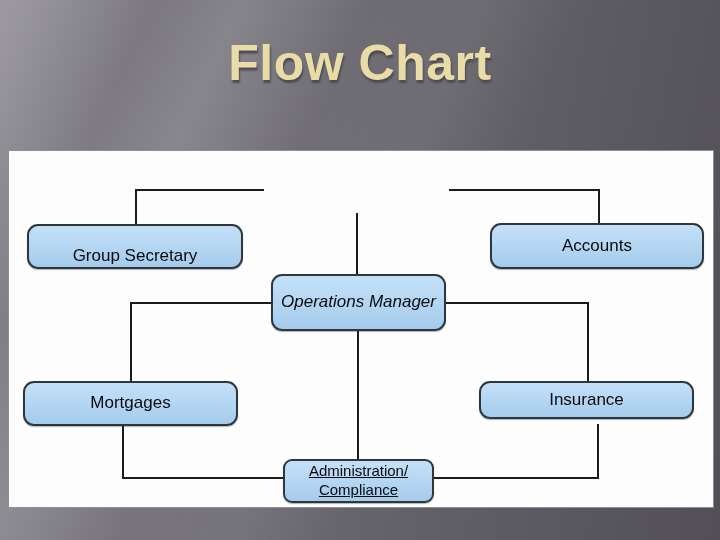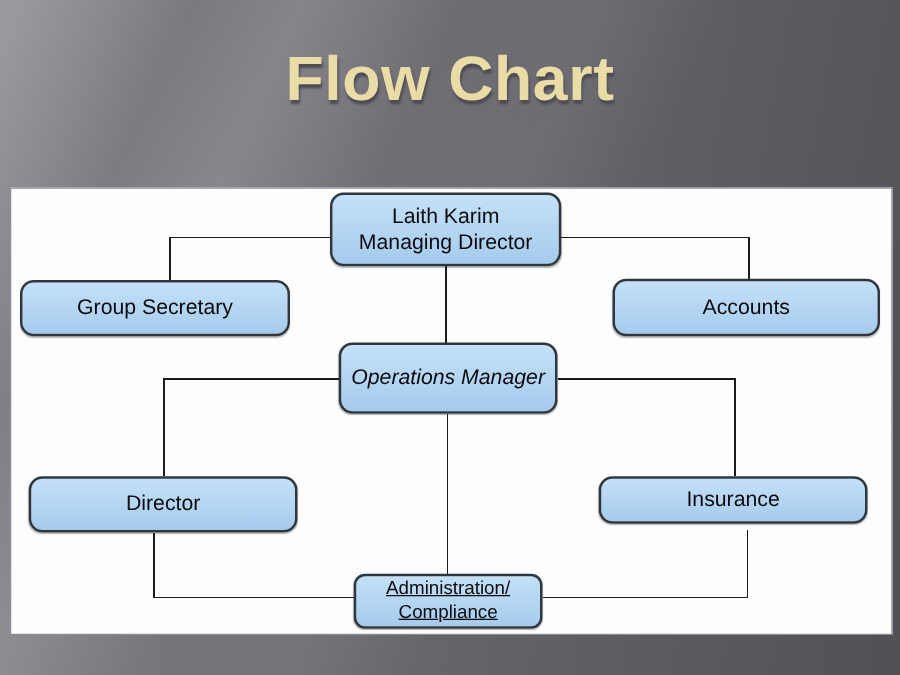--- a/index.html
+++ b/index.html
@@ -42,21 +42,21 @@
     border: 2px solid #2f373e;
     border-radius: 11px;
     box-sizing: border-box;
     box-shadow: 0 1px 1px rgba(40,50,60,0.35);
   }
   .node-label {
     font-size: 17px; line-height: 1.22; color: #0b0b0d;
     white-space: pre-line;
   }
   .node-md        { left: 255px; top: 3px;   width: 185px; height: 59px; }
-  .node-gs        { left: 7px;   top: 73px;  width: 216px; height: 45px; }
+  .node-gs        { left: 18px;   top: 73px;  width: 216px; height: 45px; align-items: flex-end; }
   .node-acc       { left: 481px; top: 72px;  width: 214px; height: 46px; }
   .node-ops       { left: 262px; top: 123px; width: 175px; height: 57px; font-style: italic; }
   .node-mort      { left: 14px;  top: 230px; width: 215px; height: 45px; }
   .node-ins       { left: 470px; top: 230px; width: 215px; height: 38px; }
   .node-admin     { left: 274px; top: 308px; width: 151px; height: 44px; border-radius: 9px; }
   .node-admin .node-label { font-size: 15px; line-height: 1.25; text-decoration: underline; }
 </style>
 </head>
 <body>
 
@@ -78,39 +78,35 @@
 
       <polyline points="437,152 579,152 579,230"></polyline>
 
       <polyline points="349,180 349,308"></polyline>
 
       <polyline points="114,275 114,327 274,327"></polyline>
 
       <polyline points="589,273 589,327 425,327"></polyline>
     </svg>
 
-    <div class="node node-md">
-      <span class="node-label">Laith Karim
-Managing Director</span>
-    </div>
 
     <div class="node node-gs">
       <span class="node-label">Group Secretary</span>
     </div>
 
     <div class="node node-acc">
       <span class="node-label">Accounts</span>
     </div>
 
     <div class="node node-ops">
       <span class="node-label">Operations Manager</span>
     </div>
 
     <div class="node node-mort">
-      <span class="node-label">Director</span>
+      <span class="node-label">Mortgages</span>
     </div>
 
     <div class="node node-ins">
       <span class="node-label">Insurance</span>
     </div>
 
     <div class="node node-admin">
       <span class="node-label">Administration/
 Compliance</span>
     </div>

